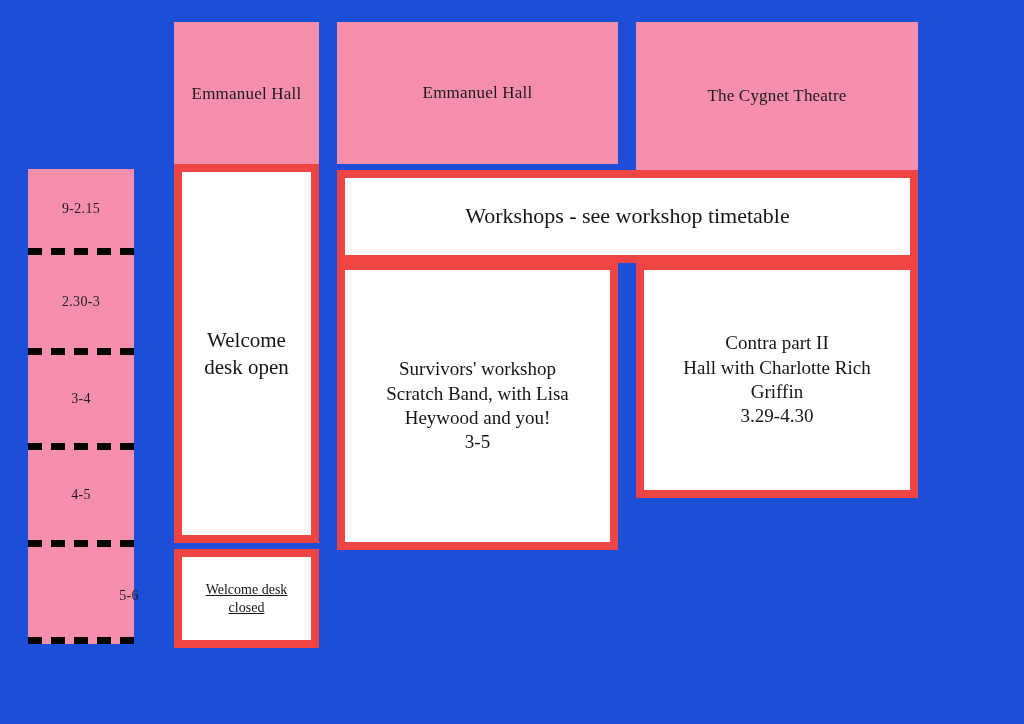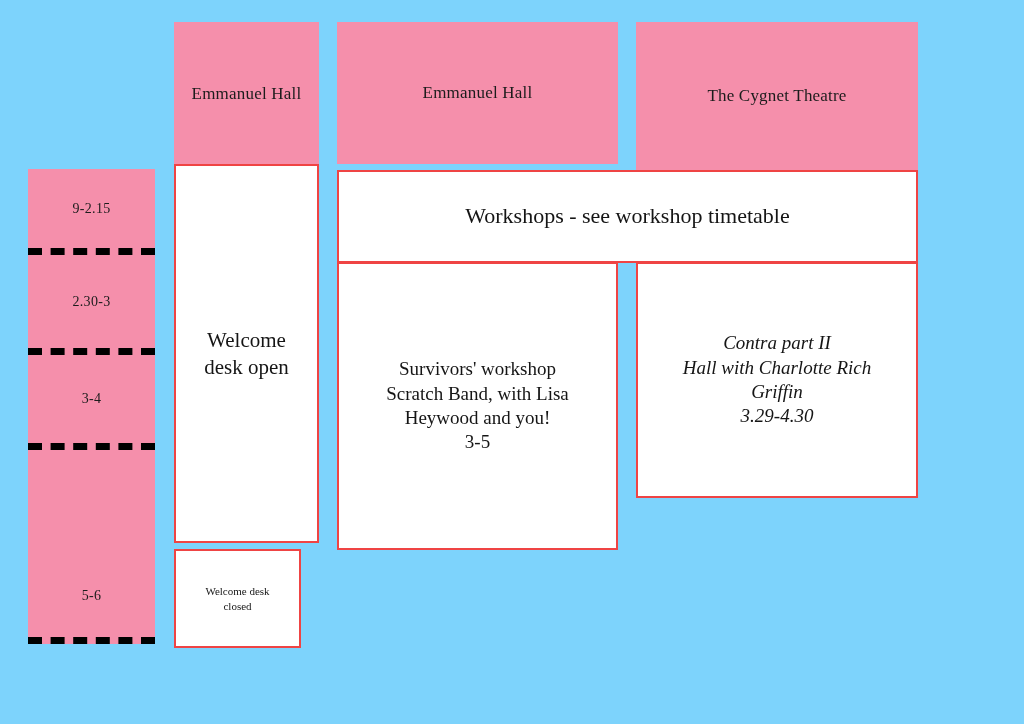--- a/index.html
+++ b/index.html
@@ -12,21 +12,21 @@
     height: 724px;
     position: relative;
     overflow: hidden;
     font-family: "Liberation Serif", "DejaVu Serif", serif;
     color: #1a1a1a;
   }
 
   .canvas {
     position: absolute;
     inset: 0;
-    background: #7dd3fc;
+    background: #1d4ed8;
   }
 
   
   .blk {
     position: absolute;
     box-sizing: border-box;
     display: flex;
     align-items: center;
     justify-content: center;
     text-align: center;
@@ -37,30 +37,30 @@
   .venue-head {
     background: #F58FAB;
     color: #1c1c1c;
     font-size: 17px;
     letter-spacing: 0.2px;
   }
 
   
   .session {
     background: #FFFFFF;
-    border: 2px solid #ef4444;
+    border: 8px solid #ef4444;
     color: #151515;
   }
 
   
   #time-column {
     position: absolute;
     left: 28px;
     top: 169px;
-    width: 127px;
+    width: 106px;
     height: 475px;
     box-sizing: border-box;
     background: #F58FAB;
     border-bottom: 7px dashed #000000;
   }
   .time-row {
     position: absolute;
     left: 0;
     width: 100%;
     box-sizing: border-box;
@@ -74,33 +74,33 @@
   }
   .time-row.last { border-bottom: none; }
 
   
   #venue-head-welcome { left: 174px;  top: 22px;  width: 145px; height: 143px; }
   #venue-head-hall2   { left: 337px;  top: 22px;  width: 281px; height: 142px; }
   #venue-head-cygnet  { left: 636px;  top: 22px;  width: 282px; height: 148px; }
 
   #welcome-open   { left: 174px; top: 164px; width: 145px; height: 379px;
                     font-size: 21px; }
-  #welcome-closed { left: 174px; top: 549px; width: 127px; height: 99px;
-                    font-size: 11px; }
+  #welcome-closed { left: 174px; top: 549px; width: 145px; height: 99px;
+                    font-size: 14px; text-decoration: underline; }
 
   #workshops-bar  { left: 337px; top: 170px; width: 581px; height: 93px;
                     font-size: 22px; }
 
   #ceilidh-block  { left: 337px; top: 262px; width: 281px; height: 288px;
                     font-size: 19px; }
 
   #contra-block   { left: 636px; top: 262px; width: 282px; height: 236px;
                     font-size: 19px; }
   
-  #contra-block .cell-text { width: 292px; font-style: italic; }
+  #contra-block .cell-text { width: 292px; }
 
   .cell-text { display: block; }
 </style>
 </head>
 <body>
 
 <div class="canvas">
 
   <div class="blk venue-head" id="venue-head-welcome">
     <span class="cell-text">Emmanuel Hall</span>
@@ -117,21 +117,24 @@
   <div id="time-column">
     <div class="time-row" style="top:0px;height:86px;">
       <span>9-2.15</span>
     </div>
     <div class="time-row" style="top:86px;height:100px;">
       <span>2.30-3</span>
     </div>
     <div class="time-row" style="top:186px;height:95px;">
       <span>3-4</span>
     </div>
-    <div class="time-row last" style="top:378px;height:97px;">
+    <div class="time-row" style="top:281px;height:97px;">
+      <span>4-5</span>
+    </div>
+    <div class="time-row last" style="top:378px;height:97px;margin-left:48px;">
       <span>5-6</span>
     </div>
   </div>
 
   <div class="blk session" id="welcome-open">
     <span class="cell-text" style="white-space:pre-line;">Welcome
 desk open</span>
   </div>
 
   <div class="blk session" id="welcome-closed">

